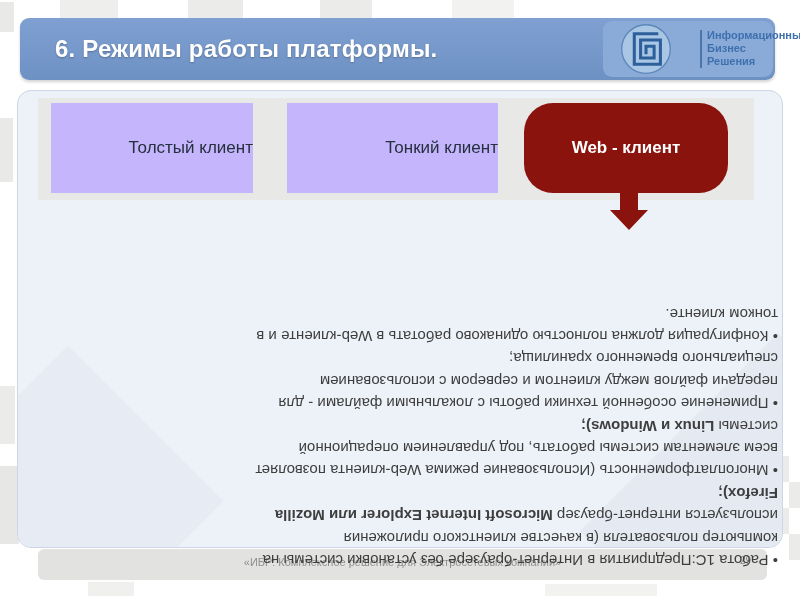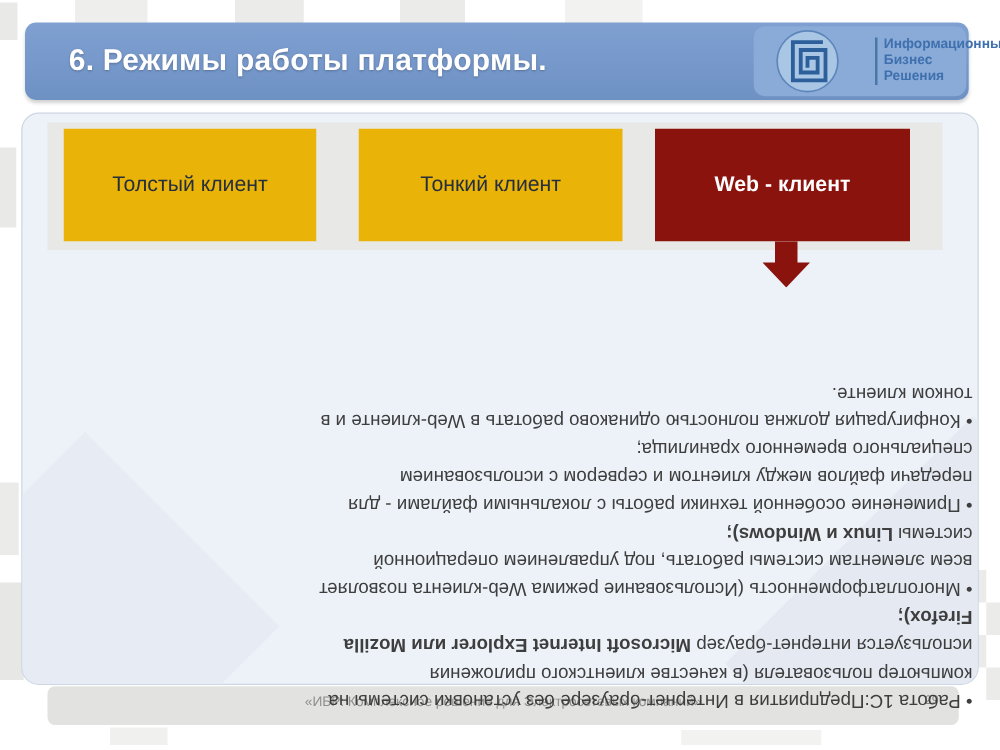--- a/index.html
+++ b/index.html
@@ -52,25 +52,25 @@
   }
   .wm{position:absolute;background:#e7ecf4;transform:rotate(45deg);}
   .wm1{left:-60px;top:300px;width:220px;height:220px;}
   .wm2{left:620px;top:300px;width:280px;height:280px;background:#e5eaf2;}
 
   .strip{position:absolute;left:20px;top:7px;width:716px;height:102px;background:#e8e8e6;}
   .cbox{
     position:absolute;top:12px;height:90px;display:flex;align-items:center;justify-content:center;
     font-size:17px;
   }
-  .cbox.blue{background:#eab308;color:#262f3c;}
+  .cbox.blue{background:#c4b5fd;color:#262f3c;justify-content:flex-end;}
   .cbox.red{background:#8b130e;color:#ffffff;font-weight:bold;}
   .b1{left:33px;width:202px;}
   .b2{left:269px;width:211px;}
-  .b3{left:506px;width:204px;}
+  .b3{left:506px;width:204px;border-radius:29px;}
   .arrow{position:absolute;left:592px;top:102px;width:38px;height:37px;}
 
   
   .flip{
     position:absolute;left:64px;top:302px;width:714px;height:269px;z-index:3;
     transform:rotate(180deg);
     color:#3e3e3e;font-size:15px;line-height:22.4px;
   }
   .flip .line{white-space:nowrap;}
   .flip .line.first::before{content:"• ";}

